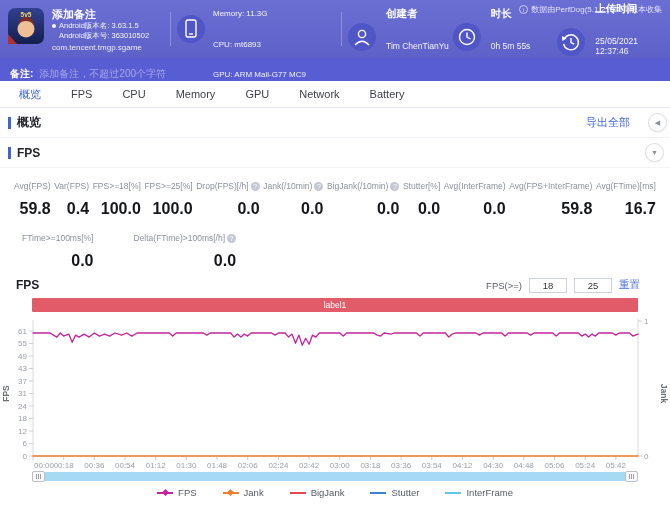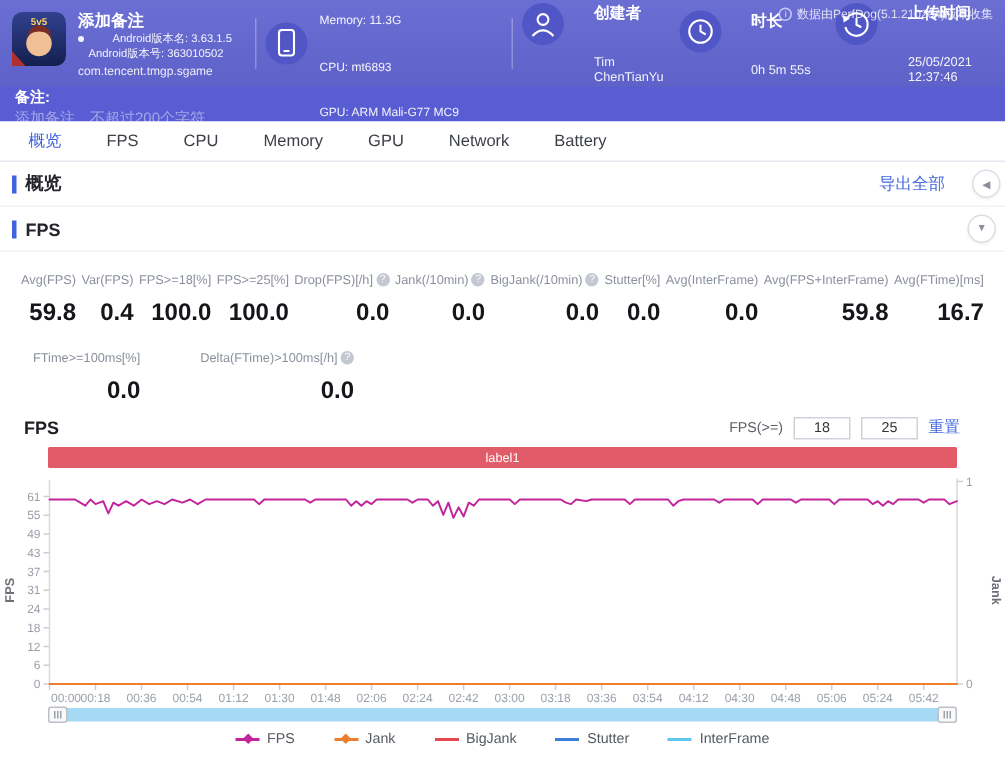--- a/index.html
+++ b/index.html
@@ -5,41 +5,41 @@
   * { margin:0; padding:0; box-sizing:border-box; }
   html,body { width:670px; height:507px; overflow:hidden; background:#fff;
               font-family:"Liberation Sans", sans-serif; }
 
   
   .header { height:58px; background:linear-gradient(180deg,#6b6fd4,#5e62c8);
             display:flex; align-items:center; padding:0 8px; color:#fff; position:relative; }
   .app-block { display:flex; gap:8px; width:156px; align-items:flex-start; padding-top:2px; }
   .app-icon { width:36px; height:36px; flex:0 0 36px; }
   .app-name { font-size:11px; font-weight:bold; line-height:13px; }
-  .app-ver { font-size:7.5px; line-height:9.5px; opacity:.92; display:flex; align-items:center; gap:19px; }
+  .app-ver { font-size:7.5px; line-height:9.5px; opacity:.92; display:flex; align-items:center; gap:3px; }
   .bullet { width:4px; height:4px; background:#fff; border-radius:50%; display:inline-block; flex:0 0 4px; }
   .app-pkg { font-size:8px; margin-top:3px; opacity:.88; }
   .hdr-div { width:1px; height:34px; background:rgba(255,255,255,.28); margin:0 6px; }
   .circle-ic { width:28px; height:28px; border-radius:50%; background:#5156c6;
                display:flex; align-items:center; justify-content:center; flex:0 0 28px; }
   .dev-block { display:flex; gap:8px; width:158px; align-items:center; }
   .dev-name { font-size:11px; font-weight:bold; display:flex; align-items:center; gap:20px; }
   .dev-line { font-size:8px; line-height:10.5px; opacity:.92;margin-top:20px; }
-  .info-block { display:flex; gap:20px; align-items:flex-start; flex:1; }
+  .info-block { display:flex; gap:10px; align-items:flex-end; flex:1; }
   .ib-label { font-size:10.5px; font-weight:bold; }
   .ib-value { font-size:8.5px; margin-top:20px; opacity:.92; }
   .i-dot { display:inline-flex; width:9px; height:9px; border:1px solid rgba(255,255,255,.8);
            border-radius:50%; font-size:6px; align-items:center; justify-content:center;
            font-style:normal; }
   .collect-note { position:absolute; top:4px; right:8px; font-size:8px; opacity:.8;
                   display:flex; gap:3px; align-items:center; }
 
   
-  .remark { height:23px; background:#585dd3; color:#fff; display:flex; align-items:flex-start;
-            padding:0 10px; font-size:10px;flex-direction:column; }
+  .remark { height:23px; background:#585dd3; color:#fff; display:flex; align-items:flex-end;
+            padding:0 10px; font-size:10px; }
   .remark b { margin-right:6px; font-size:10px; }
   .remark .ph { color:rgba(255,255,255,.45); }
 
   
   .tabbar { height:27px; display:flex; align-items:center; border-bottom:1px solid #e7e9f0;
             padding-left:4px; background:#fff; }
   .tab { padding:0 15px; font-size:11px; color:#3c3f45; line-height:26px; cursor:default; }
   .tab.active { color:#3f63dd; }
 
   

